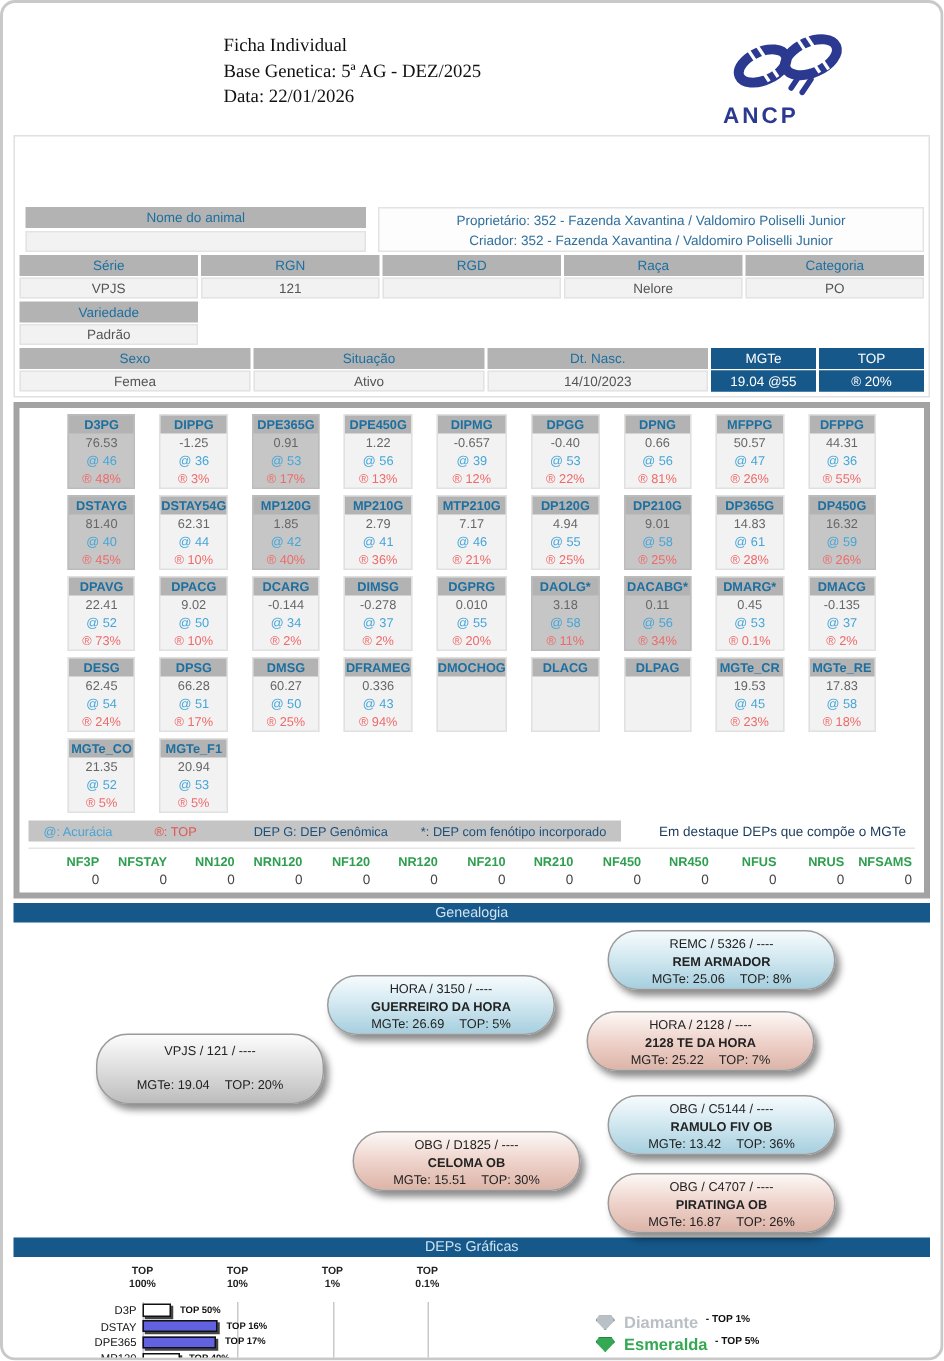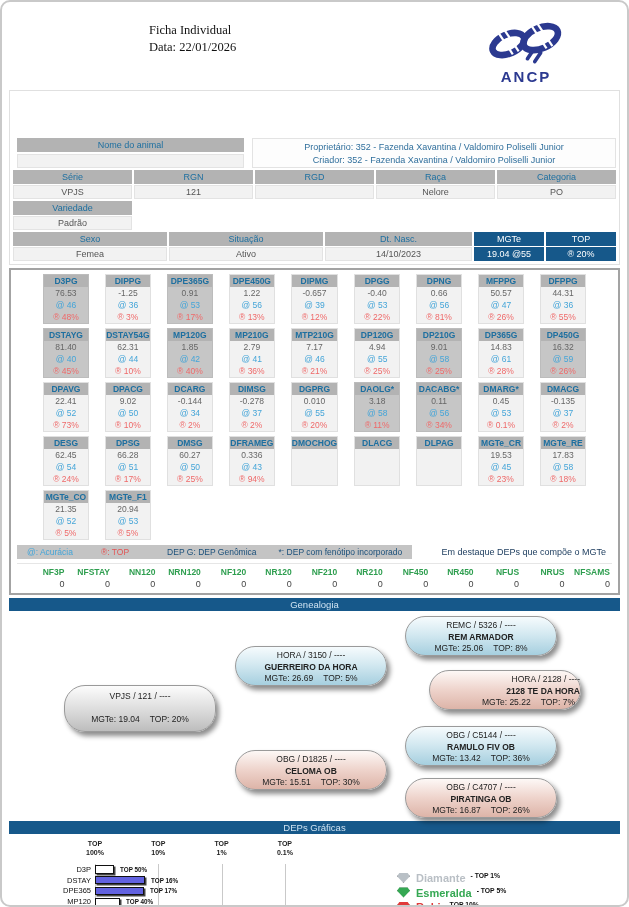--- a/index.html
+++ b/index.html
@@ -7,39 +7,39 @@
   body { font-family:"Liberation Sans", sans-serif; color:#333; }
   .page {
     position:relative; width:629px; height:907px; margin:0 auto;
     background:#fff; border:2px solid #c9c9c9; border-radius:10px;
     overflow:hidden; padding:6px 7px 0 7px;
   }
 
   
   .hdr { display:flex; height:82px; padding-top:14px; }
   .hdr-title { margin-left:140px; font-family:"Liberation Serif", serif; font-size:12.5px; line-height:1.35; color:#111; }
-  .hdr-logo { margin-left:auto; margin-right:50px; text-align:center; }
+  .hdr-logo { margin-left:auto; margin-right:50px; text-align:left; }
   .hdr-logo .ancp-text { font-size:15px; font-weight:bold; letter-spacing:2px; color:#2b3990; margin-top:-2px; }
 
   
   .info { border:1px solid #e0e0e0; padding:3px; background:#fff; }
   .bar-gray { background:#b3b3b3; color:#1d6fa0; text-align:center; font-size:9px; height:14px; line-height:14px; }
   .val-cell { background:#f2f2f2; border:1px solid #e3e3e3; color:#555; text-align:center; font-size:9px; height:14px; line-height:12px; }
   .rowA { display:grid; grid-template-columns:235px 1fr; gap:4px; margin-bottom:2px;margin-top:44px; }
   .rowA .left .bar-gray { margin:0 4px; }
   .rowA .left .val-cell { margin:2px 4px 0 4px; }
   .prop-box { border:1px solid #e3e3e3; background:#fdfdfd; font-size:9px; color:#306f9c; text-align:center; padding-top:2px; line-height:13px; }
   .rowB { display:grid; grid-template-columns:repeat(5,1fr); gap:2px; margin-bottom:2px; }
   .rowC { display:grid; grid-template-columns:2.6fr 2.5fr 1.9fr; gap:2px; margin-bottom:2px; }
   .rowD { display:grid; grid-template-columns:2.2fr 2.2fr 2.1fr 1fr 1fr; gap:2px; }
   .fld .bar-gray { margin-bottom:1px; }
   .blue-cell { background:#16588a !important; color:#fff !important; border-color:#16588a !important; }
 
   
-  .depbox { border:2px solid #a3a3a3; margin-top:3px; padding:4px 6px 2px 6px; }
+  .depbox { border:4px solid #a3a3a3; margin-top:3px; padding:4px 6px 2px 6px; }
   .depgrid { display:grid; grid-template-columns:repeat(9,1fr); column-gap:16px; row-gap:4px; padding:0 26px; }
   .cell { background:#f2f2f2; border:1px solid #e0e0e0; text-align:center; }
   .cell.hl { background:#c6c6c6; border-color:#bcbcbc; }
   .cell .chead { background:#b3b3b3; color:#1d6fa0; font-size:8.5px; font-weight:bold; height:12px; line-height:12px; }
   .cell .cline { font-size:8.5px; height:12px; line-height:12px; }
   .cell .cval { color:#666; }
   .cell .cacc { color:#45a5d8; }
   .cell .ctop { color:#ef6a6a; }
 
   .legend-row { display:flex; align-items:center; margin-top:5px; }
@@ -66,24 +66,24 @@
     border:1px solid #9a9a9a; box-shadow:3px 4px 5px rgba(0,0,0,0.45);
     text-align:center; font-size:8.5px; color:#222; padding-top:3px; line-height:11.5px;
   }
   .pill .pname { font-weight:bold; }
   .pill .pstats span { margin:0 5px; }
   .pill.blue { background:linear-gradient(180deg,#f6fbfd 0%,#d4e9f1 45%,#a6cfdf 100%); }
   .pill.pink { background:linear-gradient(180deg,#fdf8f6 0%,#eed3cb 50%,#ddb4a8 100%); }
   .pill.gray { background:linear-gradient(180deg,#fcfcfc 0%,#dedede 50%,#bdbdbd 100%); }
   .pill:nth-child(1) { left:55px;  top:74px; height:47px; padding-top:5px; }
   .pill:nth-child(1) .pname { height:11px; }
-  .pill:nth-child(2) { left:226px; top:35px; }
+  .pill:nth-child(2) { left:209px; top:35px; }
   .pill:nth-child(3) { left:226px; top:139px; }
   .pill:nth-child(4) { left:396px; top:5px; }
-  .pill:nth-child(5) { left:420px; top:59px;text-align:right; }
+  .pill:nth-child(5) { left:382px; top:59px; }
   .pill:nth-child(6) { left:396px; top:115px; }
   .pill:nth-child(7) { left:396px; top:167px; }
 
   
   .chartwrap { display:flex; margin-top:6px; height:140px; }
   .chart { position:relative; width:310px; margin-left:30px; }
   .axis-labels { position:relative; height:24px; }
   .axis-labels .al { position:absolute; width:44px; text-align:center; font-size:7px; font-weight:bold; color:#222; line-height:8.5px; }
   .plot { position:relative; margin-left:56px; width:225px; }
   .gridline { position:absolute; top:0; width:1px; background:#c9c9c9; }
@@ -101,20 +101,21 @@
   .gl-row.small .gem { width:11px; height:9px; }
 </style>
 </head>
 <body>
 
 <div class="page">
 
   <div class="hdr">
     <div class="hdr-title">
       <div>Ficha Individual</div>
+      <div>Base Genetica: 5ª AG - DEZ/2025</div>
       <div>Data: 22/01/2026</div>
     </div>
     <div class="hdr-logo">
       <svg width="88" height="44" viewBox="0 0 120 60">
         <g fill="none" stroke="#2b3990" stroke-width="9">
           <ellipse cx="36" cy="30" rx="23" ry="13" transform="rotate(-24 36 30)"></ellipse>
           <ellipse cx="80" cy="22" rx="25" ry="14" transform="rotate(-24 80 22)"></ellipse>
         </g>
         <g stroke="#ffffff" stroke-width="3">
           <line x1="22" y1="14" x2="42" y2="44"></line>

